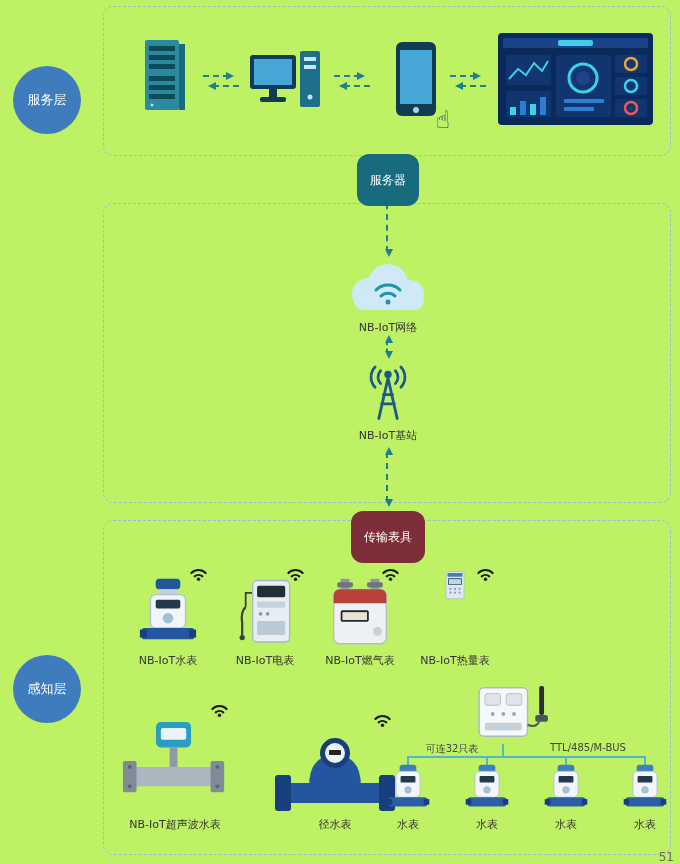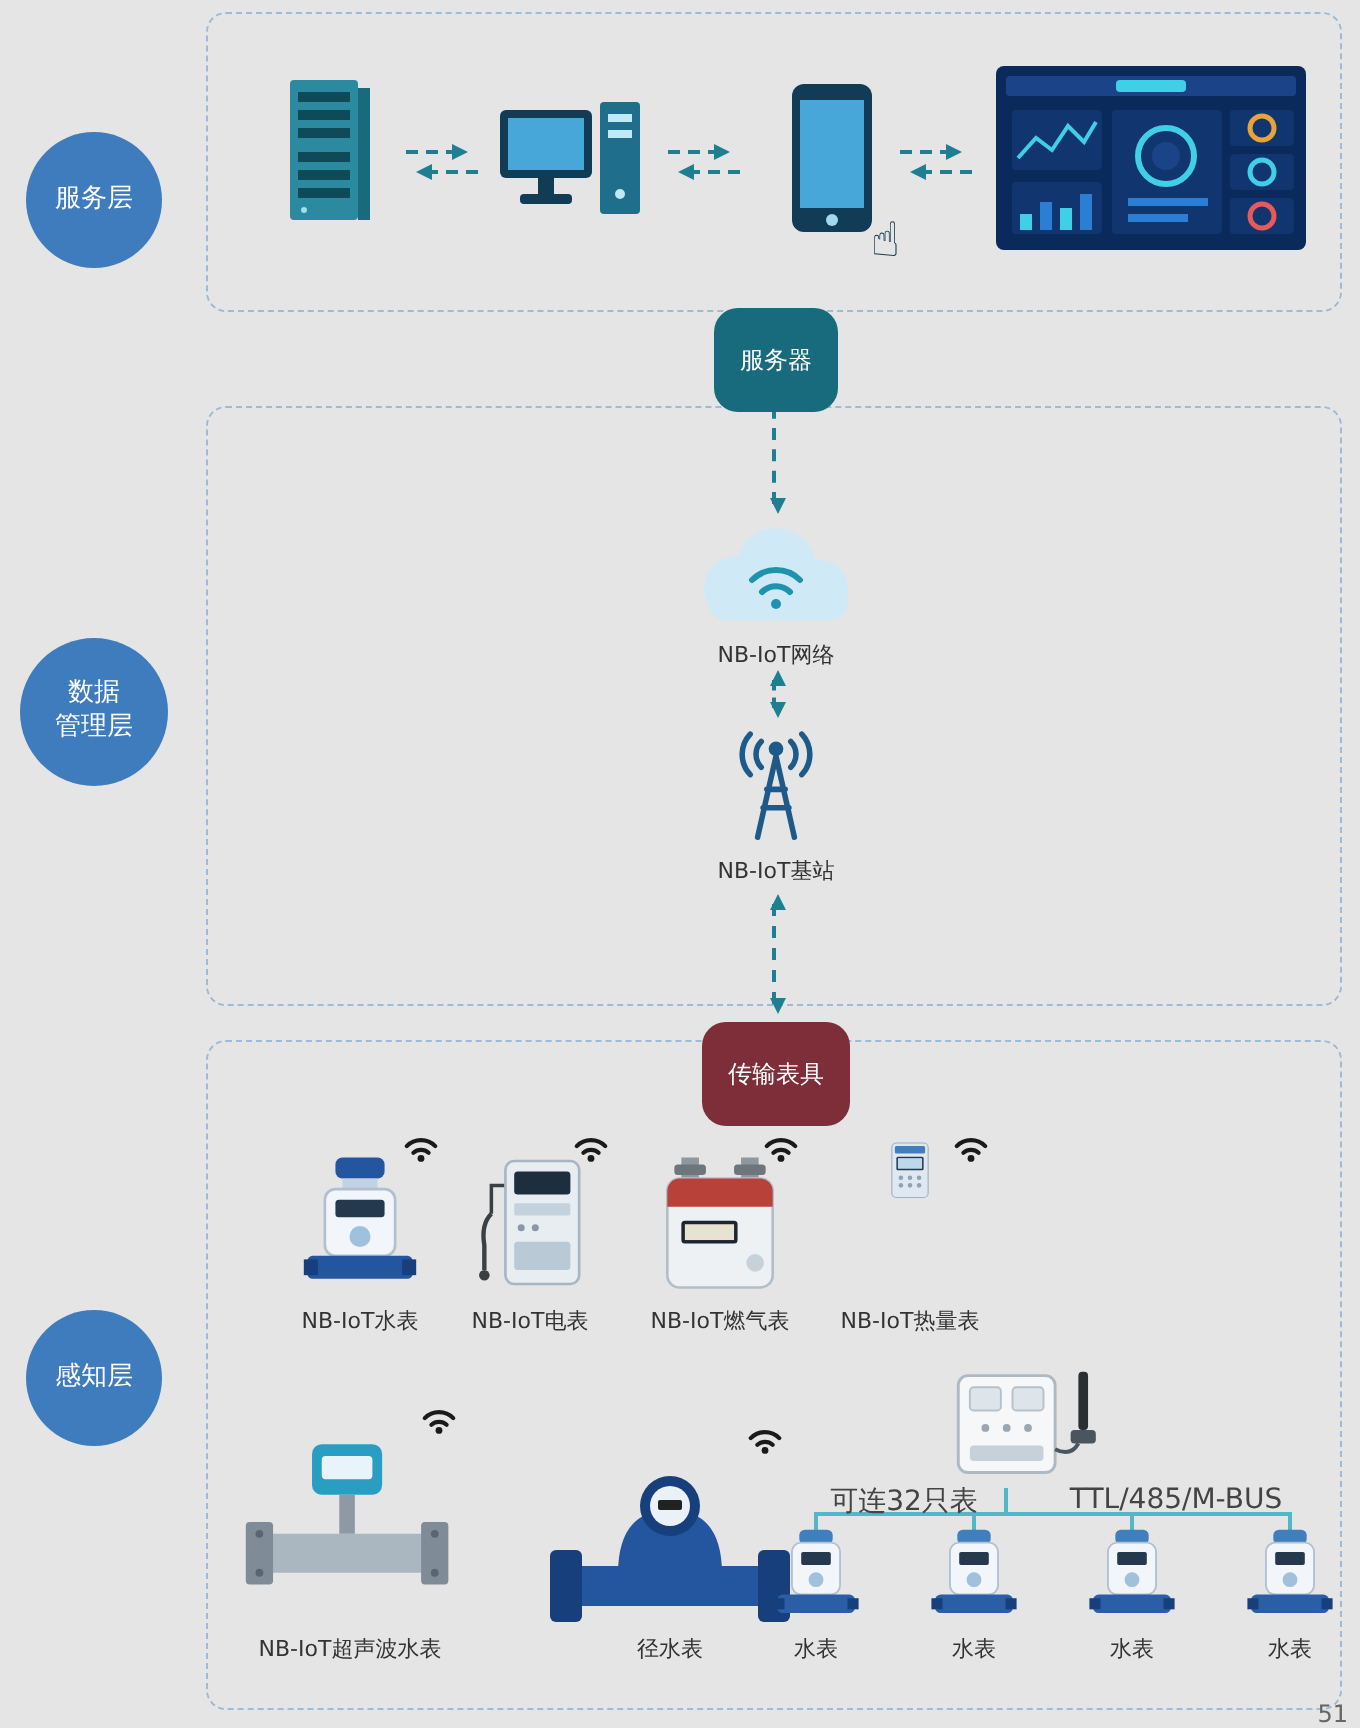--- a/index.html
+++ b/index.html
@@ -1,17 +1,17 @@
 <!DOCTYPE html>
 <html style="--circle-bg: #3e7cbd; --server-badge-bg: #176b7d; --transmission-badge-bg: #7d2e39; --arrow: #1e7f93; --box-border: #9dbad7; --bus: #52b7c6;"><head>
 <meta charset="utf-8">
 <style>
   * { margin:0; padding:0; box-sizing:border-box; }
   body { font-family:"DejaVu Sans","Liberation Sans",sans-serif; background:#fff; }
-  .canvas { position:relative; width:680px; height:864px; background:#e5e5e5; overflow:hidden; }
+  .canvas { position:relative; width:680px; height:864px; background:#bef264; overflow:hidden; }
 
   .layer-circle { position:absolute; border-radius:50%; background:var(--circle-bg,#3e7cbd);
     color:#fff; display:flex; flex-direction:column; align-items:center; justify-content:center;
     font-size:13px; line-height:1.3; text-align:center; }
 
   .layer-box { position:absolute; border:1px dashed var(--box-border,#9dbad7); border-radius:10px; }
 
   .badge { position:absolute; transform:translateX(-50%); color:#fff; font-size:12px; line-height:1;
     padding:20px 13px; border-radius:12px; white-space:nowrap; z-index:6; }
   .badge.server { background:var(--server-badge-bg,#176b7d); }
@@ -34,37 +34,33 @@
 
   .icon-abs { position:absolute; }
 
   .net-label { position:absolute; transform:translateX(-50%); font-size:11px; color:#333; white-space:nowrap; }
 
   .meter { position:absolute; display:flex; flex-direction:column; align-items:center; justify-content:flex-end; }
   .meter .mlabel { font-size:11px; color:#333; margin-top:4px; white-space:nowrap; }
   .wifi { position:absolute; }
 
   .bus-line { position:absolute; background:var(--bus,#52b7c6); }
-  .bus-label { position:absolute; transform:translateX(-50%); font-size:14px; color:#444; white-space:nowrap; }
+  .bus-label { position:absolute; transform:translateX(-50%); font-size:10px; color:#444; white-space:nowrap; }
 
   .hand { position:absolute; font-size:24px; color:#12384f; line-height:1; }
 
   .page-num { position:absolute; right:6px; bottom:0; font-size:12px; color:#666; }
 </style>
 </head>
 <body>
 
 <div class="canvas">
 
   <div class="layer-circle" style="left:13px; top:66px; width:68px; height:68px;">
     <span>服务层</span>
-  </div>
-  <div class="layer-circle" style="left:10px; top:319px; width:74px; height:74px;">
-    <span>数据</span>
-    <span>管理层</span>
   </div>
   <div class="layer-circle" style="left:13px; top:655px; width:68px; height:68px;">
     <span>感知层</span>
   </div>
 
   <div class="layer-box" style="left:103px; top:6px; width:568px; height:150px;"></div>
   <div class="layer-box" style="left:103px; top:203px; width:568px; height:300px;"></div>
   <div class="layer-box" style="left:103px; top:520px; width:568px; height:335px;"></div>
 
   <div class="badge server" style="left:388px; top:154px;">
@@ -183,21 +179,21 @@
         <path d="M46 16 A10 10 0 0 1 46 30"></path>
       </g>
       <circle cx="38" cy="20" r="4" fill="#1d5a8a"></circle>
       <g stroke="#1d5a8a" stroke-width="3" fill="none" stroke-linejoin="round" stroke-linecap="round">
         <path d="M38 24 L28 68 M38 24 L48 68 M31 52 L45 52 M33 42 L43 42"></path>
       </g>
     </svg>
   </div>
   <div class="net-label" style="left:388px; top:428px;">NB-IoT基站</div>
 
-  <div class="meter" style="left:130px; top:570px; width:100px; height:98px;">
+  <div class="meter" style="left:118px; top:570px; width:100px; height:98px;">
     <span class="wifi" style="top:-4px; right:10px;">
       <svg width="19" height="16" viewBox="0 0 20 16">
           <g stroke="#1a1a1a" stroke-width="2.2" fill="none" stroke-linecap="round">
             <path d="M2.5 7 A10.5 10.5 0 0 1 17.5 7"></path>
             <path d="M6 10.5 A6 6 0 0 1 14 10.5"></path>
           </g>
           <circle cx="10" cy="13.5" r="1.8" fill="#1a1a1a"></circle>
         </svg>
     </span>
     <svg width="64" height="72" viewBox="0 0 64 82">

